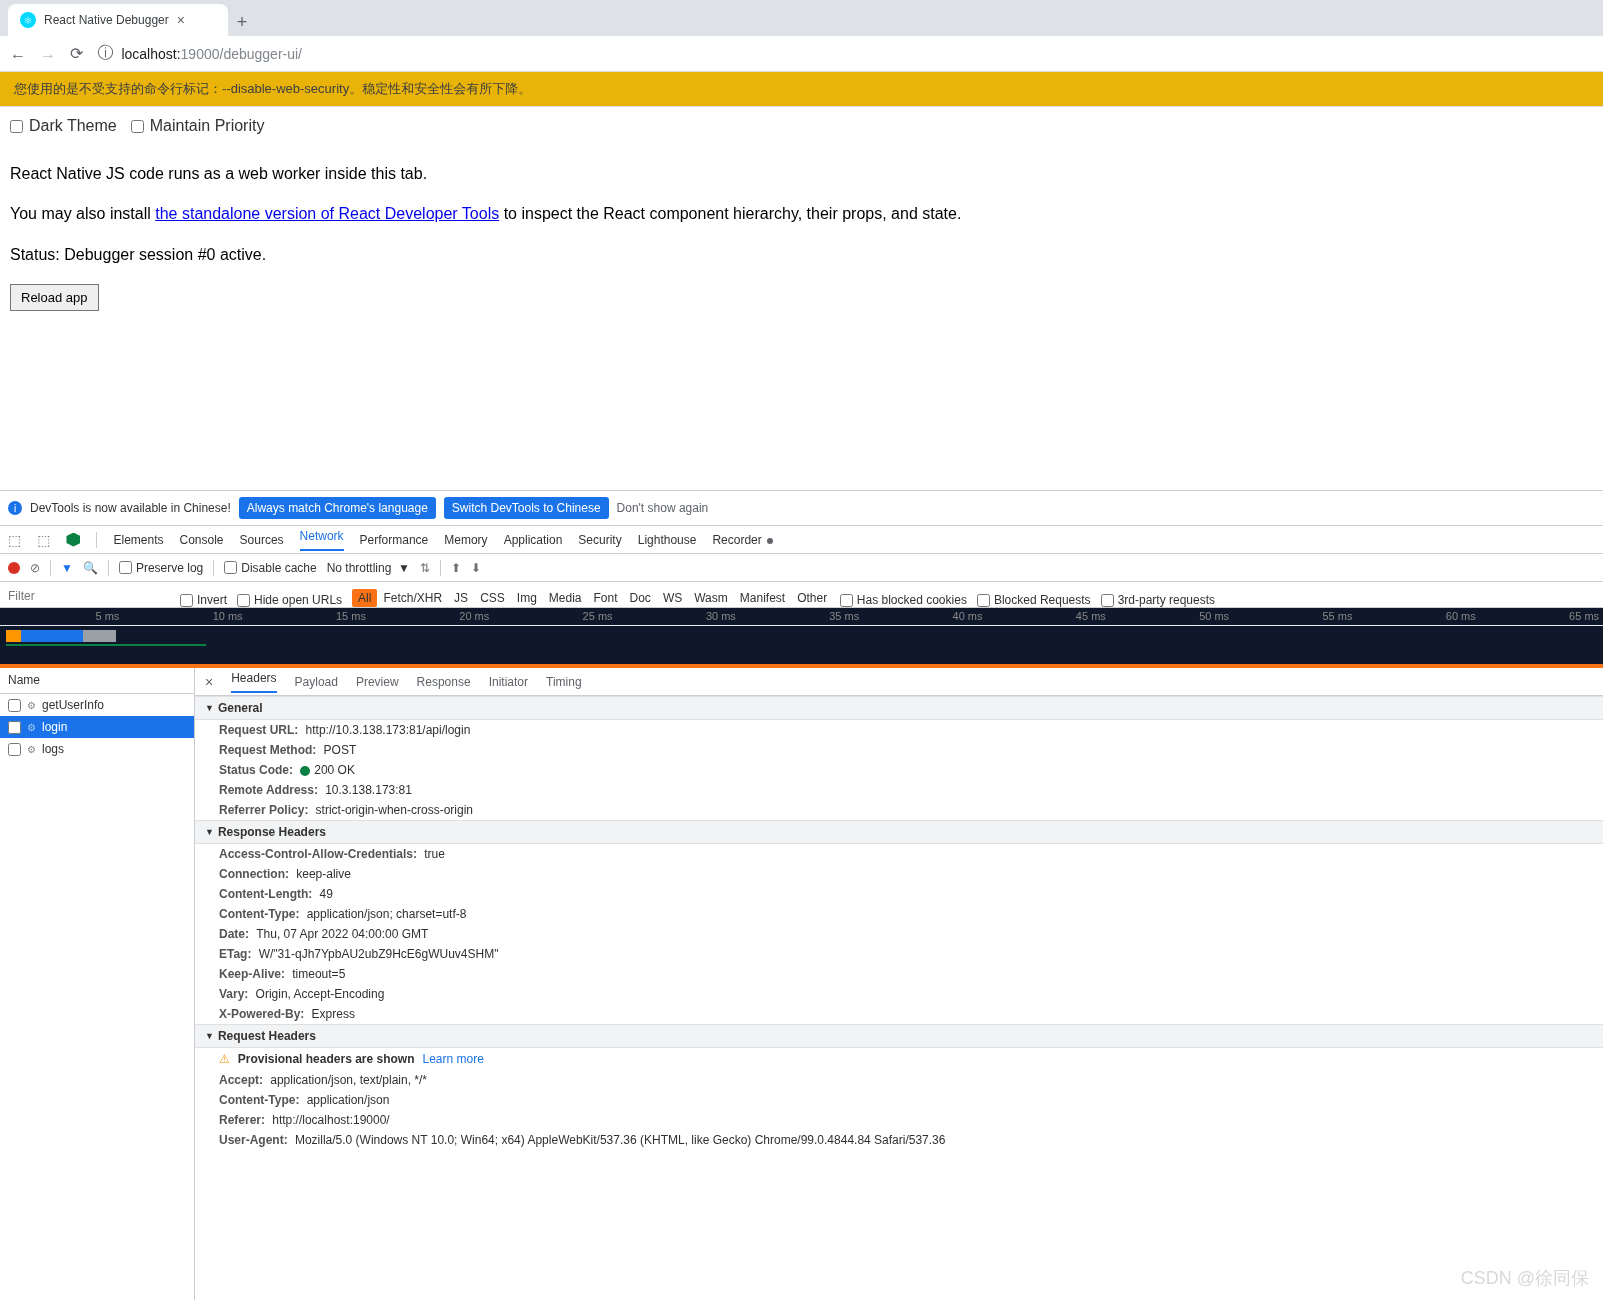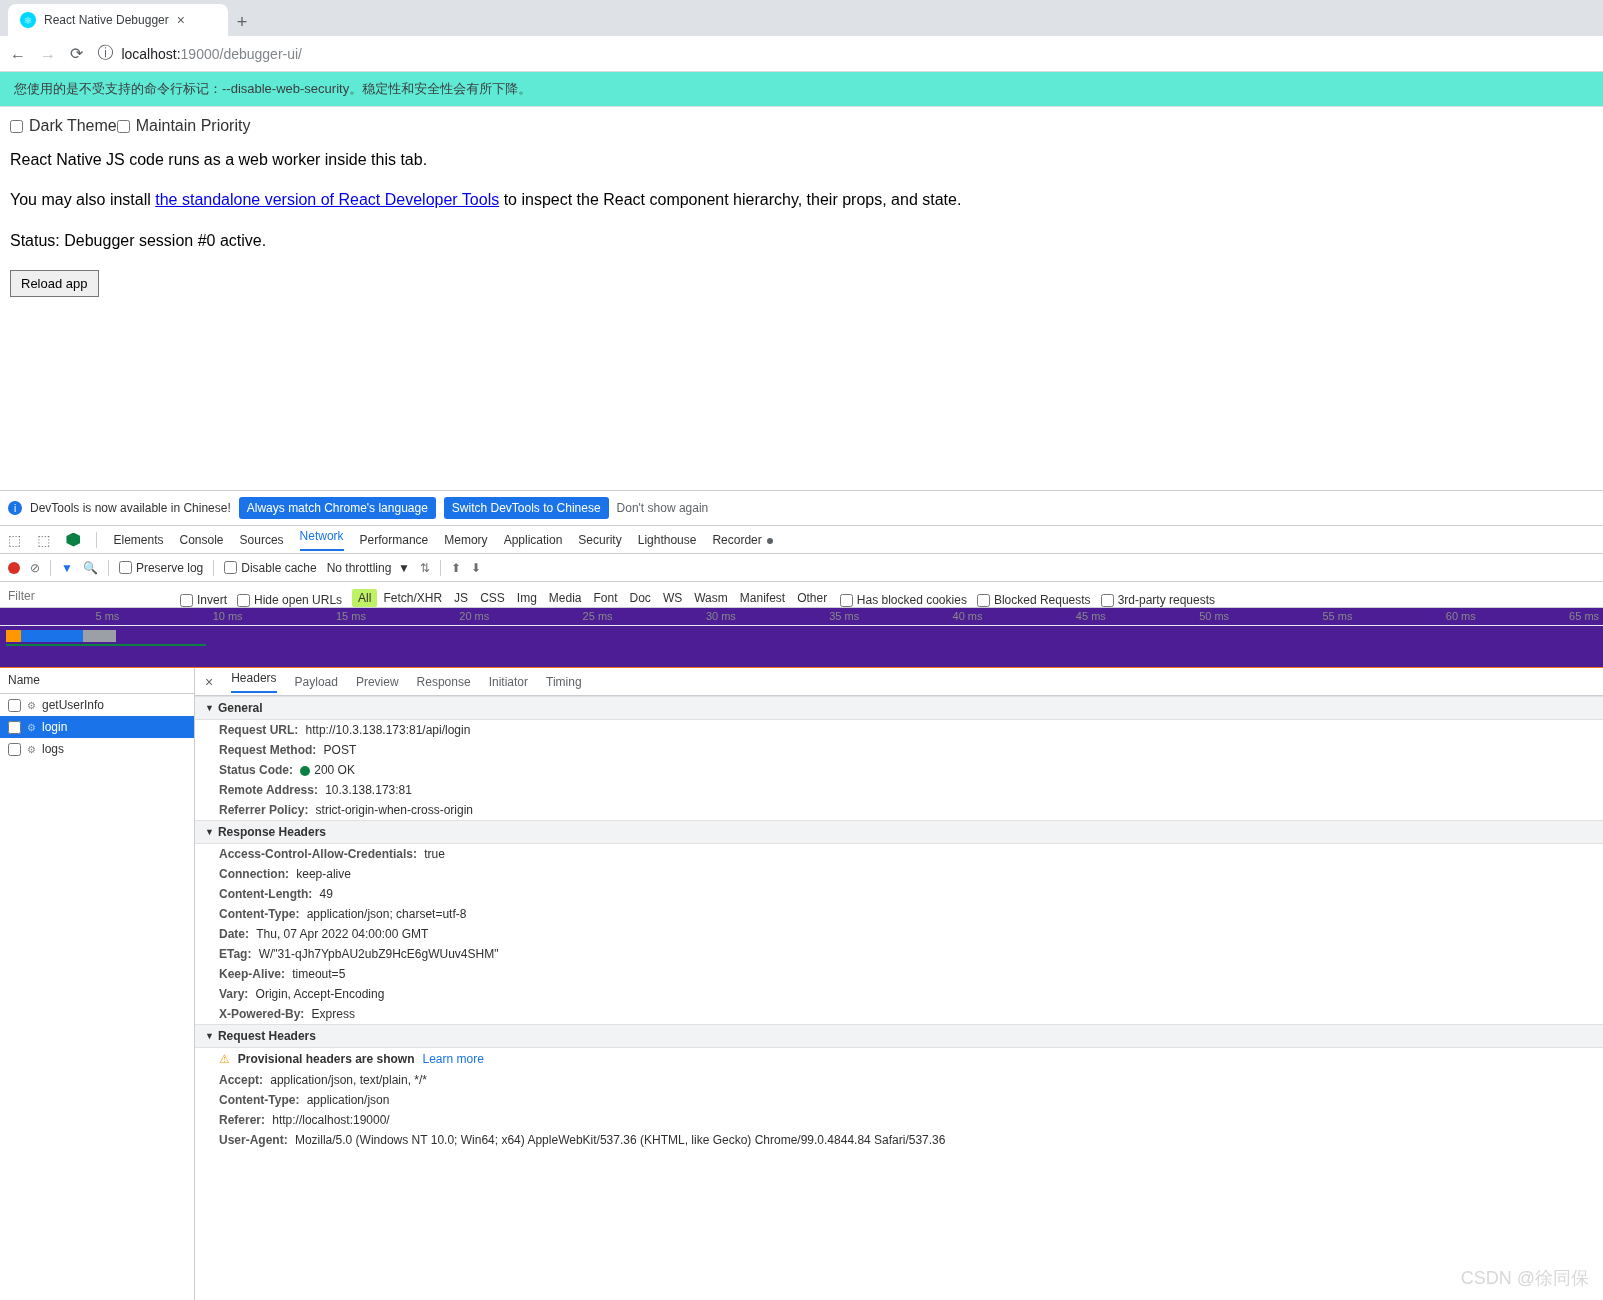--- a/index.html
+++ b/index.html
@@ -9,23 +9,23 @@
 .tab-icon{width:16px;height:16px;border-radius:50%;background:#00d8ff;display:flex;align-items:center;justify-content:center;font-size:10px;color:#fff}
 .tab-title{font-size:12px;color:#3c4043}
 .tab-close{color:#5f6368;font-size:14px;cursor:pointer}
 .new-tab{width:28px;height:28px;display:flex;align-items:center;justify-content:center;color:#5f6368;font-size:18px;cursor:pointer}
 .addr-bar{height:36px;background:#fff;display:flex;align-items:center;padding:0 10px;gap:14px;border-bottom:1px solid #dadce0}
 .nav-ico{color:#5f6368;font-size:16px;cursor:pointer}
 .nav-ico.disabled{color:#bdc1c6}
 .url-box{flex:0 0 auto;display:flex;align-items:center;gap:8px;color:#5f6368;font-size:14px}
 .url-text{color:#202124}
 .url-text .gray{color:#80868b}
-.info-bar{background:#5eead4;border-bottom:1px solid #dadce0;padding:8px 14px;font-size:13px;color:#3c4043}
+.info-bar{background:#eab308;border-bottom:1px solid #dadce0;padding:8px 14px;font-size:13px;color:#3c4043}
 .page{padding:10px 10px 0 10px}
-.opts{display:flex;margin-bottom:14px;font-size:16px}
+.opts{display:flex;gap:14px;margin-bottom:28px;font-size:16px}
 .opts label{display:flex;align-items:center;gap:6px}
 .page p{font-size:16px;color:#000;margin-bottom:18px;line-height:1.4}
 .kbd{background:#222;color:#fff;font-family:monospace;padding:2px 6px;border-radius:3px;font-size:14px}
 .page a{color:#0000ee;text-decoration:underline}
 .reload-btn{border:1px solid #767676;background:#efefef;padding:5px 10px;font-size:13px;cursor:pointer}
 .devtools{position:absolute;top:490px;left:0;right:0;bottom:0;border-top:1px solid #cacdd1;display:flex;flex-direction:column;font-size:12px;background:#fff}
 .dt-banner{background:#fff;border-bottom:1px solid #cacdd1;padding:6px 8px;display:flex;align-items:center;gap:8px;font-size:12px}
 .dt-banner .info-ico{width:14px;height:14px;border-radius:50%;background:#1a73e8;color:#fff;display:flex;align-items:center;justify-content:center;font-size:10px}
 .btn-blue{background:#1a73e8;color:#fff;border:none;padding:4px 8px;border-radius:3px;font-size:12px;cursor:pointer}
 .link-gray{color:#5f6368;cursor:pointer}
@@ -38,22 +38,22 @@
 .net-toolbar{height:28px;border-bottom:1px solid #cacdd1;display:flex;align-items:center;padding:0 8px;gap:10px;font-size:12px;color:#333}
 .red-dot{width:12px;height:12px;border-radius:50%;background:#d93025}
 .net-toolbar .ico{color:#6e6e6e;cursor:pointer}
 .net-toolbar .blue{color:#1a73e8}
 .sep{width:1px;height:16px;background:#cacdd1}
 .net-toolbar label{display:flex;align-items:center;gap:4px}
 .filter-row{height:26px;border-bottom:1px solid #cacdd1;display:flex;align-items:flex-end;font-size:12px}
 .filter-input{border:none;padding:4px 8px;width:180px;font-size:12px;outline:none}
 .filter-row label{display:flex;align-items:center;gap:4px;margin-right:10px}
 .type-pill{padding:2px 6px;cursor:pointer;color:#333}
-.type-pill.sel{background:#bef264;border-radius:2px}
-.timeline{height:60px;border-bottom:1px solid #f97316;position:relative;background:#4c1d95}
+.type-pill.sel{background:#f97316;border-radius:2px}
+.timeline{height:60px;border-bottom:4px solid #f97316;position:relative;background:#0f172a}
 .timeline .ticks{display:flex;height:18px;border-bottom:1px solid #e8eaed}
 .timeline .tick{flex:1;position:relative;font-size:11px;color:#888}
 .timeline .tick span{position:absolute;right:4px;top:2px}
 .tl-bar{position:absolute;top:22px;left:6px;width:110px;height:12px;background:linear-gradient(to right,#ff9800 0 14%,#1a73e8 14% 70%,#9aa0a6 70% 100%)}
 .tl-bar2{position:absolute;top:36px;left:6px;width:200px;height:2px;background:#0b8043}
 .net-body{flex:1;display:flex;overflow:hidden}
 .req-list{width:195px;border-right:1px solid #cacdd1;display:flex;flex-direction:column}
 .req-list .hdr{height:26px;border-bottom:1px solid #cacdd1;padding:5px 8px;font-size:12px;color:#333}
 .req-item{padding:4px 8px;display:flex;align-items:center;gap:6px;font-size:12px;cursor:pointer}
 .req-item.sel{background:#1a73e8;color:#fff}

